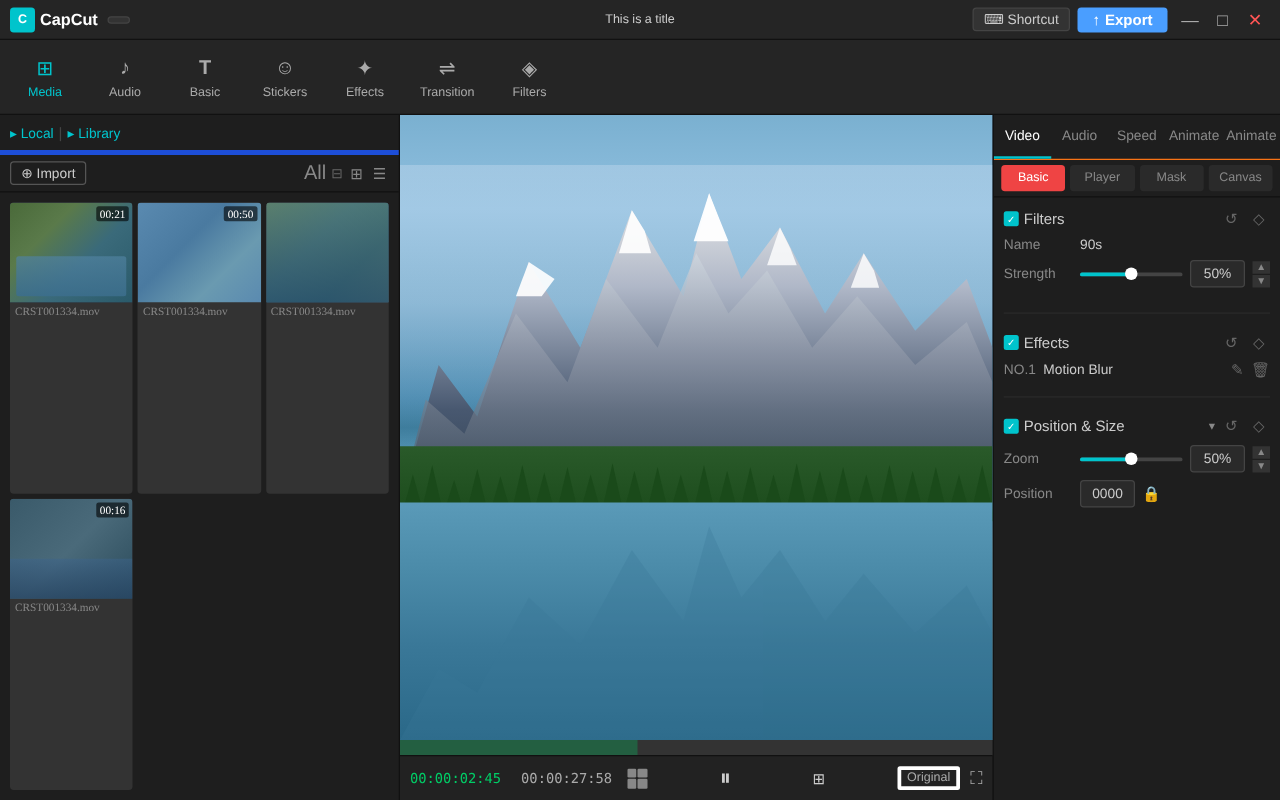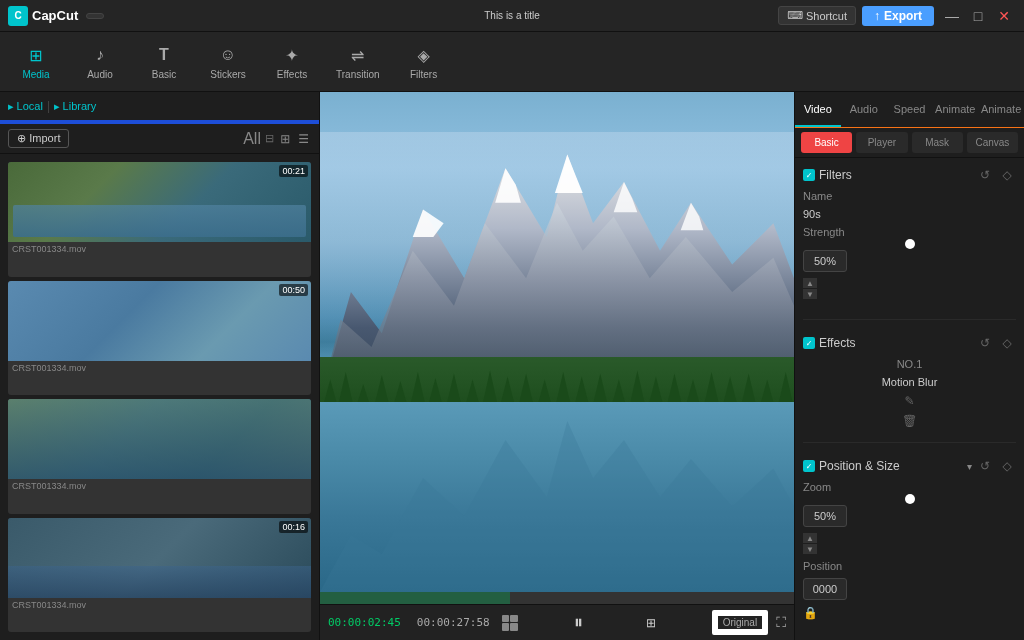--- a/index.html
+++ b/index.html
@@ -31,21 +31,21 @@
 
     
     #left-panel { width: 320px; background: #1e1e1e; border-right: 1px solid #111; display: flex; flex-direction: column; }
     #left-tabs { display: flex; align-items: center; height: 32px; padding: 0 8px; gap: 4px; border-bottom: 4px solid #1d4ed8; }
     .left-tab { color: #00c4cc; font-size: 11px; cursor: pointer; display: flex; align-items: center; gap: 3px; }
     .left-tab-sep { color: #444; }
     #media-toolbar { display: flex; align-items: center; height: 30px; padding: 0 8px; gap: 4px; border-bottom: 1px solid #111; }
     .import-btn { background: none; border: 1px solid #555; color: #ccc; border-radius: 3px; padding: 2px 8px; font-size: 11px; cursor: pointer; display: flex; align-items: center; gap: 3px; }
     .media-view-btn { background: none; border: none; color: #888; cursor: pointer; font-size: 12px; padding: 2px; }
     .media-filter { color: #888; font-size: 16px; margin-left: auto; }
-    #media-grid { display: grid; grid-template-columns: 1fr; gap: 4px; padding: 8px; flex: 1; overflow-y: auto; }
+    #media-grid { display: grid; grid-template-columns: 1fr 1fr 1fr; gap: 4px; padding: 8px; flex: 1; overflow-y: auto; font-family: Liberation Serif, serif; }
     .media-item { position: relative; border-radius: 3px; overflow: hidden; cursor: pointer; background: #333; }
     .media-thumb { width: 100%; height: 80px; background: #2a3a4a; display: flex; align-items: center; justify-content: center; overflow: hidden; position: relative; }
     .media-thumb-inner { width: 100%; height: 100%; background: linear-gradient(135deg, #3a5a7a 0%, #2a4a6a 50%, #1a3a5a 100%); }
     .media-thumb-img1 { background: linear-gradient(135deg, #4a6a3a 0%, #5a7a4a 30%, #3a6a7a 60%, #2a5a6a 100%); }
     .media-thumb-img2 { background: linear-gradient(135deg, #5a8ab0 0%, #4a7aa0 40%, #6a9ab0 70%, #5a8ab0 100%); }
     .media-thumb-img3 { background: linear-gradient(135deg, #6a8a7a 0%, #4a7a9a 40%, #3a6a8a 70%, #5a7a8a 100%); }
     .media-thumb-img4 { background: linear-gradient(135deg, #3a5a6a 0%, #4a6a7a 50%, #2a4a5a 100%); }
     .media-time { position: absolute; top: 3px; right: 3px; background: rgba(0,0,0,0.6); color: #fff; font-size: 9px; padding: 1px 3px; border-radius: 2px; }
     .media-name { font-size: 9px; color: #888; padding: 2px 4px; white-space: nowrap; overflow: hidden; text-overflow: ellipsis; }
 
@@ -56,50 +56,50 @@
     .player-menu-btn { margin-left: auto; background: none; border: none; color: #888; cursor: pointer; }
     #player-area { flex: 1; background: #000; position: relative; overflow: hidden; display: flex; align-items: center; justify-content: center; }
     .player-video { width: 100%; height: 100%; background: linear-gradient(180deg, #5a8ab0 0%, #4a7aa0 20%, #6a9ac0 40%, #3a6a90 60%, #8ab0c0 70%, #c0d8e0 80%, #a0c8d8 90%, #90b8c8 100%); position: relative; }
     #player-controls { height: 36px; background: #222; display: flex; align-items: center; padding: 0 8px; gap: 8px; border-top: 1px solid #111; }
     .time-display { color: #00cc66; font-size: 11px; font-family: monospace; }
     .time-total { color: #aaa; font-size: 11px; font-family: monospace; }
     .ctrl-btn { background: none; border: none; color: #ccc; cursor: pointer; font-size: 14px; display: flex; align-items: center; justify-content: center; width: 24px; height: 24px; }
     .play-btn { font-size: 18px; }
     .grid-icon { width: 16px; height: 16px; display: grid; grid-template-columns: 1fr 1fr; gap: 1px; }
     .grid-cell { background: #888; border-radius: 1px; }
-    .original-badge { background: none; border: 6px solid #ffffff; color: #aaa; font-size: 10px; padding: 1px 5px; border-radius: 2px; margin-left: auto; }
+    .original-badge { background: none; border: 3px solid #ffffff; color: #aaa; font-size: 10px; padding: 1px 5px; border-radius: 2px; margin-left: auto; }
     .fullscreen-btn { background: none; border: none; color: #aaa; cursor: pointer; font-size: 14px; }
     #player-timeline { height: 12px; background: #333; position: relative; }
     .player-progress { position: absolute; left: 0; top: 0; height: 100%; width: 40%; background: rgba(0,200,100,0.3); }
 
     
     #right-panel { width: 230px; background: #1e1e1e; border-left: 1px solid #111; display: flex; flex-direction: column; overflow-y: auto; }
     #right-tabs { display: flex; height: 36px; border-bottom: 1px solid #f97316; }
     .right-tab { flex: 1; display: flex; align-items: center; justify-content: center; font-size: 11px; color: #888; cursor: pointer; border-bottom: 2px solid transparent; }
     .right-tab.active { color: #fff; border-bottom: 2px solid #00c4cc; }
     #right-subtabs { display: flex; height: 30px; padding: 4px 6px; gap: 4px; border-bottom: 1px solid #111; }
     .right-subtab { flex: 1; text-align: center; font-size: 10px; color: #888; cursor: pointer; background: #2a2a2a; border-radius: 3px; display: flex; align-items: center; justify-content: center; }
     .right-subtab.active { background: #ef4444; color: #fff; }
     #right-content { padding: 8px; display: flex; flex-direction: column; gap: 10px; }
     .section-header { display: flex; align-items: center; gap: 4px; margin-bottom: 6px; }
     .section-checkbox { width: 12px; height: 12px; background: #00c4cc; border-radius: 2px; display: flex; align-items: center; justify-content: center; cursor: pointer; }
     .section-checkbox::after { content: '✓'; color: #fff; font-size: 8px; }
     .section-title { color: #ccc; font-size: 12px; font-weight: 500; flex: 1; }
     .section-actions { display: flex; gap: 4px; }
     .section-action-btn { background: none; border: none; color: #666; cursor: pointer; font-size: 12px; width: 18px; height: 18px; display: flex; align-items: center; justify-content: center; }
-    .property-row { display: flex; gap: 6px; margin-bottom: 6px; flex-direction: column; }
+    .property-row { display: flex; align-items: center; gap: 6px; margin-bottom: 6px; }
     .prop-label { color: #888; font-size: 11px; min-width: 55px; }
     .prop-value { color: #ccc; font-size: 11px; }
     .slider-track { flex: 1; height: 3px; background: #444; border-radius: 2px; position: relative; cursor: pointer; }
     .slider-fill { height: 100%; background: #00c4cc; border-radius: 2px; }
     .slider-thumb { position: absolute; top: 50%; transform: translate(-50%, -50%); width: 10px; height: 10px; background: #fff; border-radius: 50%; cursor: pointer; }
     .number-input { background: #2a2a2a; border: 1px solid #444; color: #ccc; font-size: 11px; width: 44px; height: 22px; text-align: center; border-radius: 3px; display: flex; align-items: center; justify-content: center; }
     .number-spinner { display: flex; flex-direction: column; gap: 1px; }
     .spinner-btn { background: #333; border: none; color: #888; font-size: 8px; cursor: pointer; width: 14px; height: 10px; display: flex; align-items: center; justify-content: center; }
-    .effects-row { display: flex; align-items: center; gap: 6px; flex-direction: column; }
+    .effects-row { display: flex; align-items: center; gap: 6px; }
     .effect-no { color: #888; font-size: 11px; min-width: 25px; }
     .effect-name { color: #ccc; font-size: 11px; flex: 1; }
     .effect-btn { background: none; border: none; color: #666; cursor: pointer; font-size: 12px; }
     .section-divider { border: none; border-top: 1px solid #2a2a2a; margin: 4px 0; }
 
     
     ::-webkit-scrollbar { width: 4px; height: 4px; }
     ::-webkit-scrollbar-track { background: #1a1a1a; }
     ::-webkit-scrollbar-thumb { background: #444; border-radius: 2px; }
   </style>

